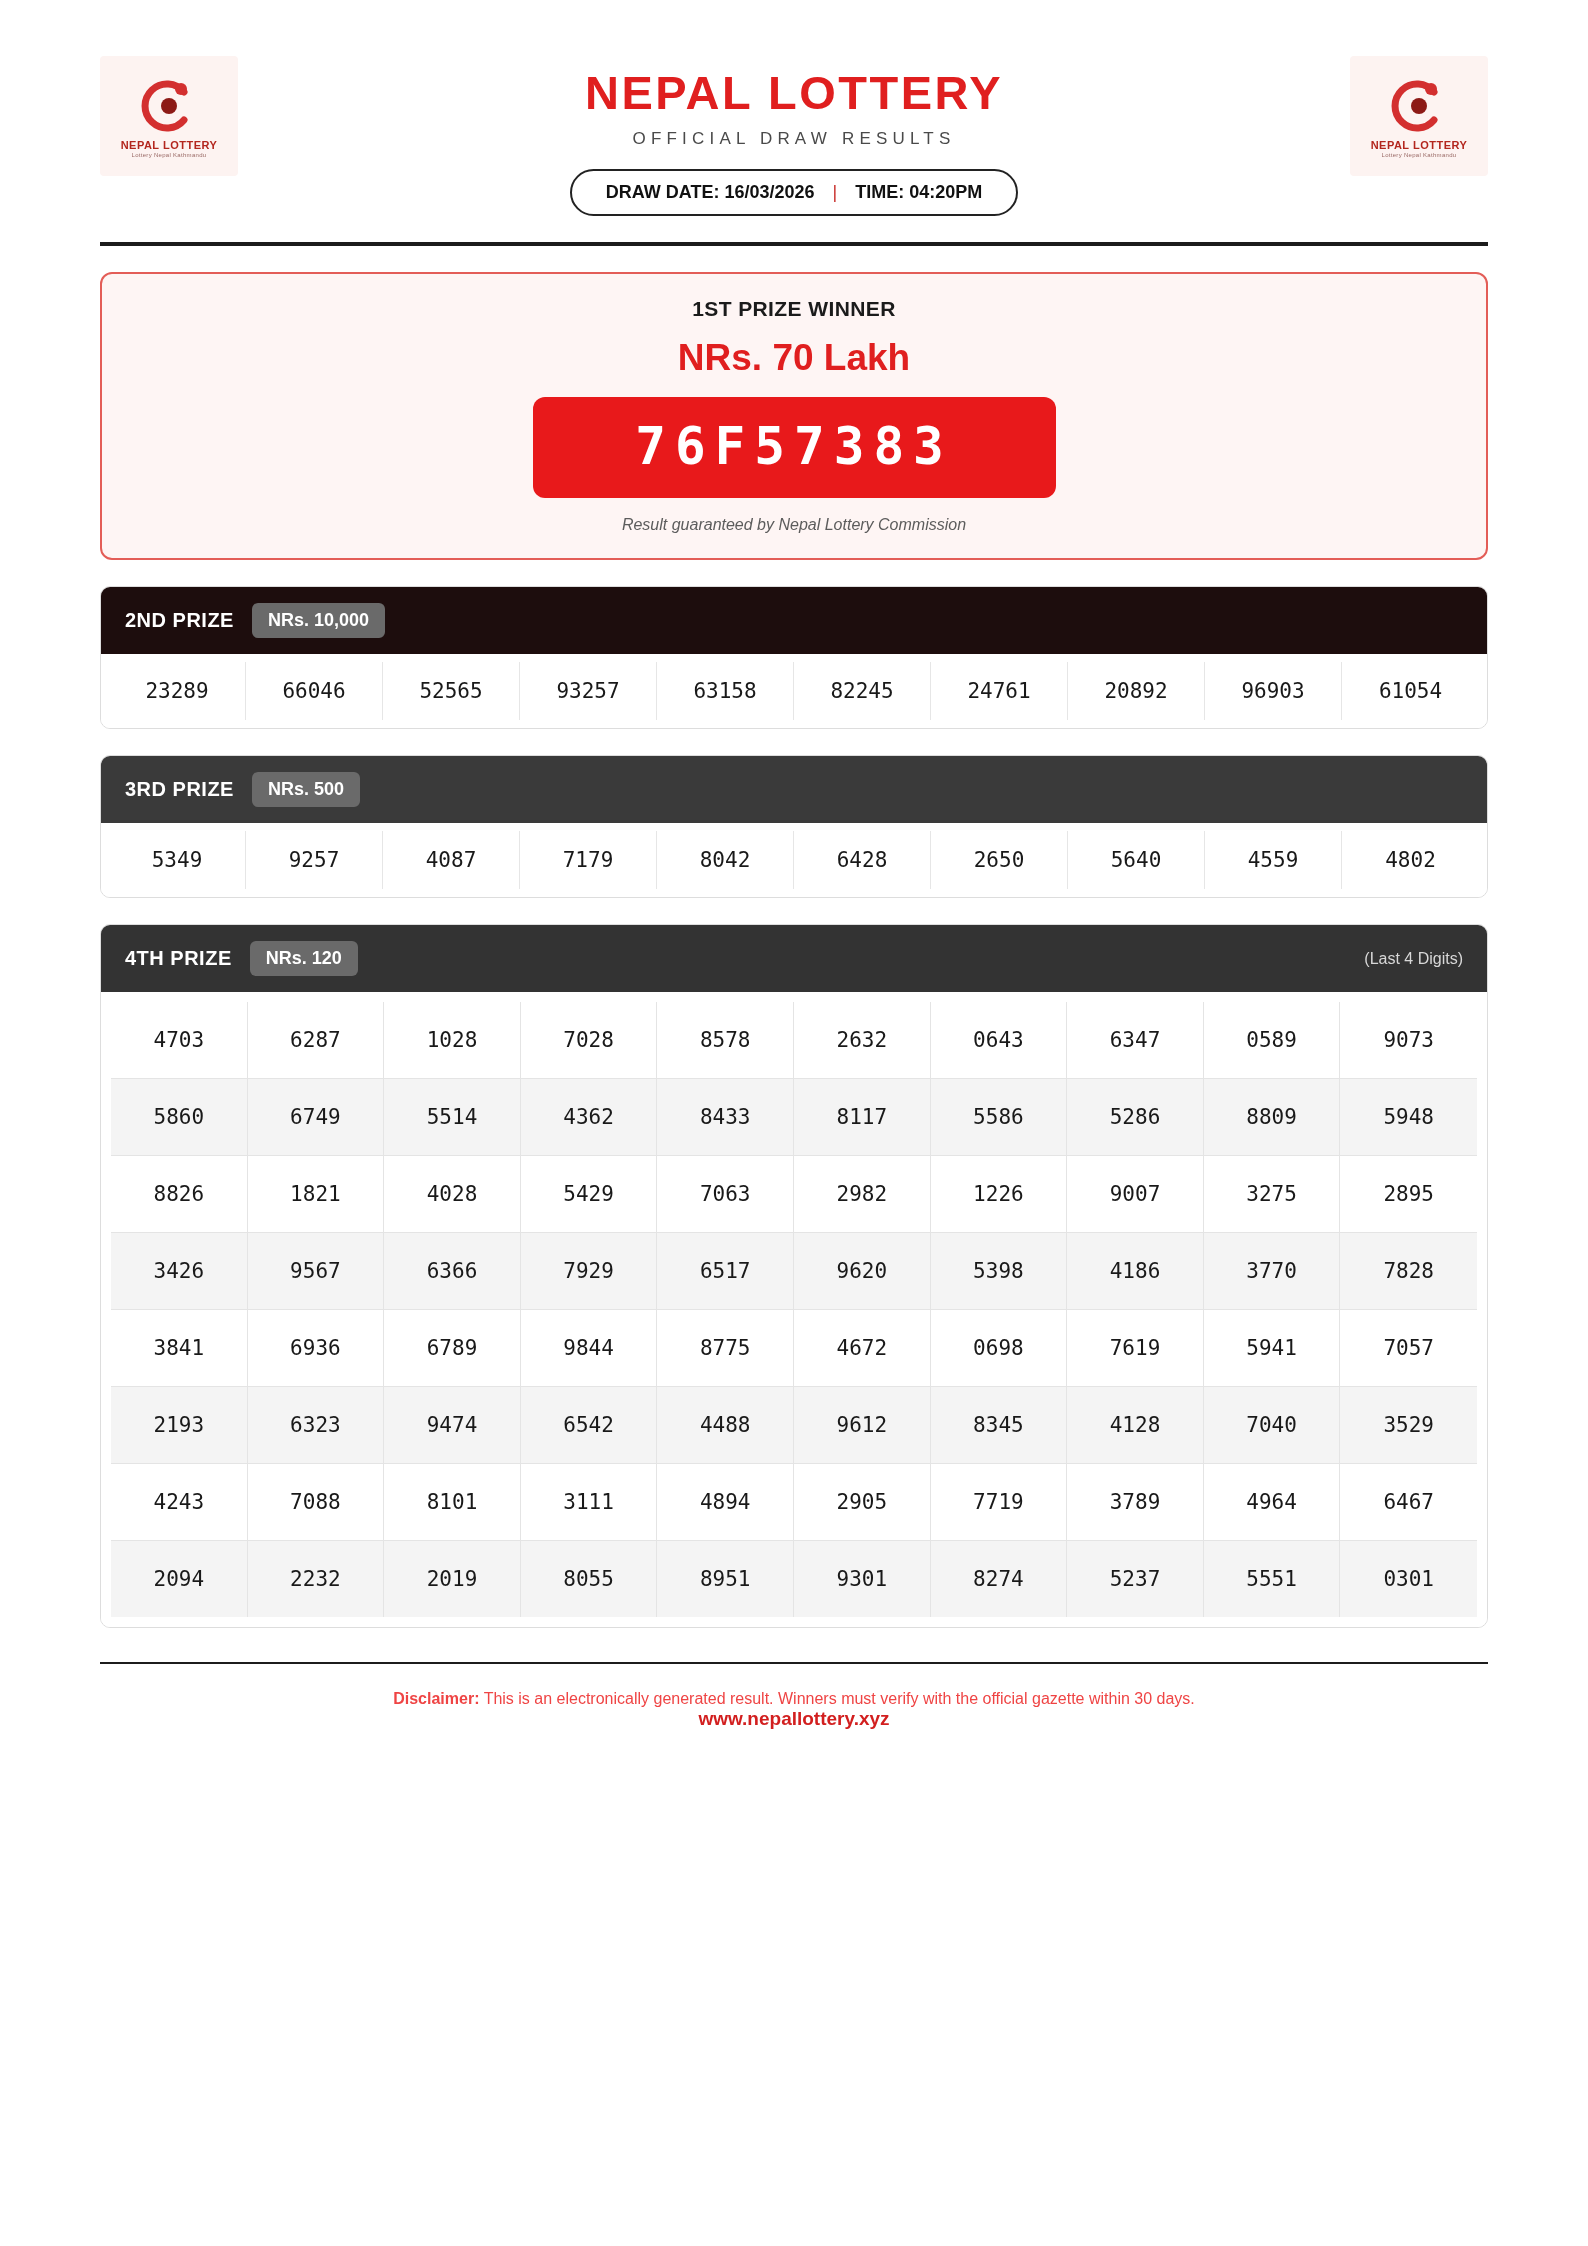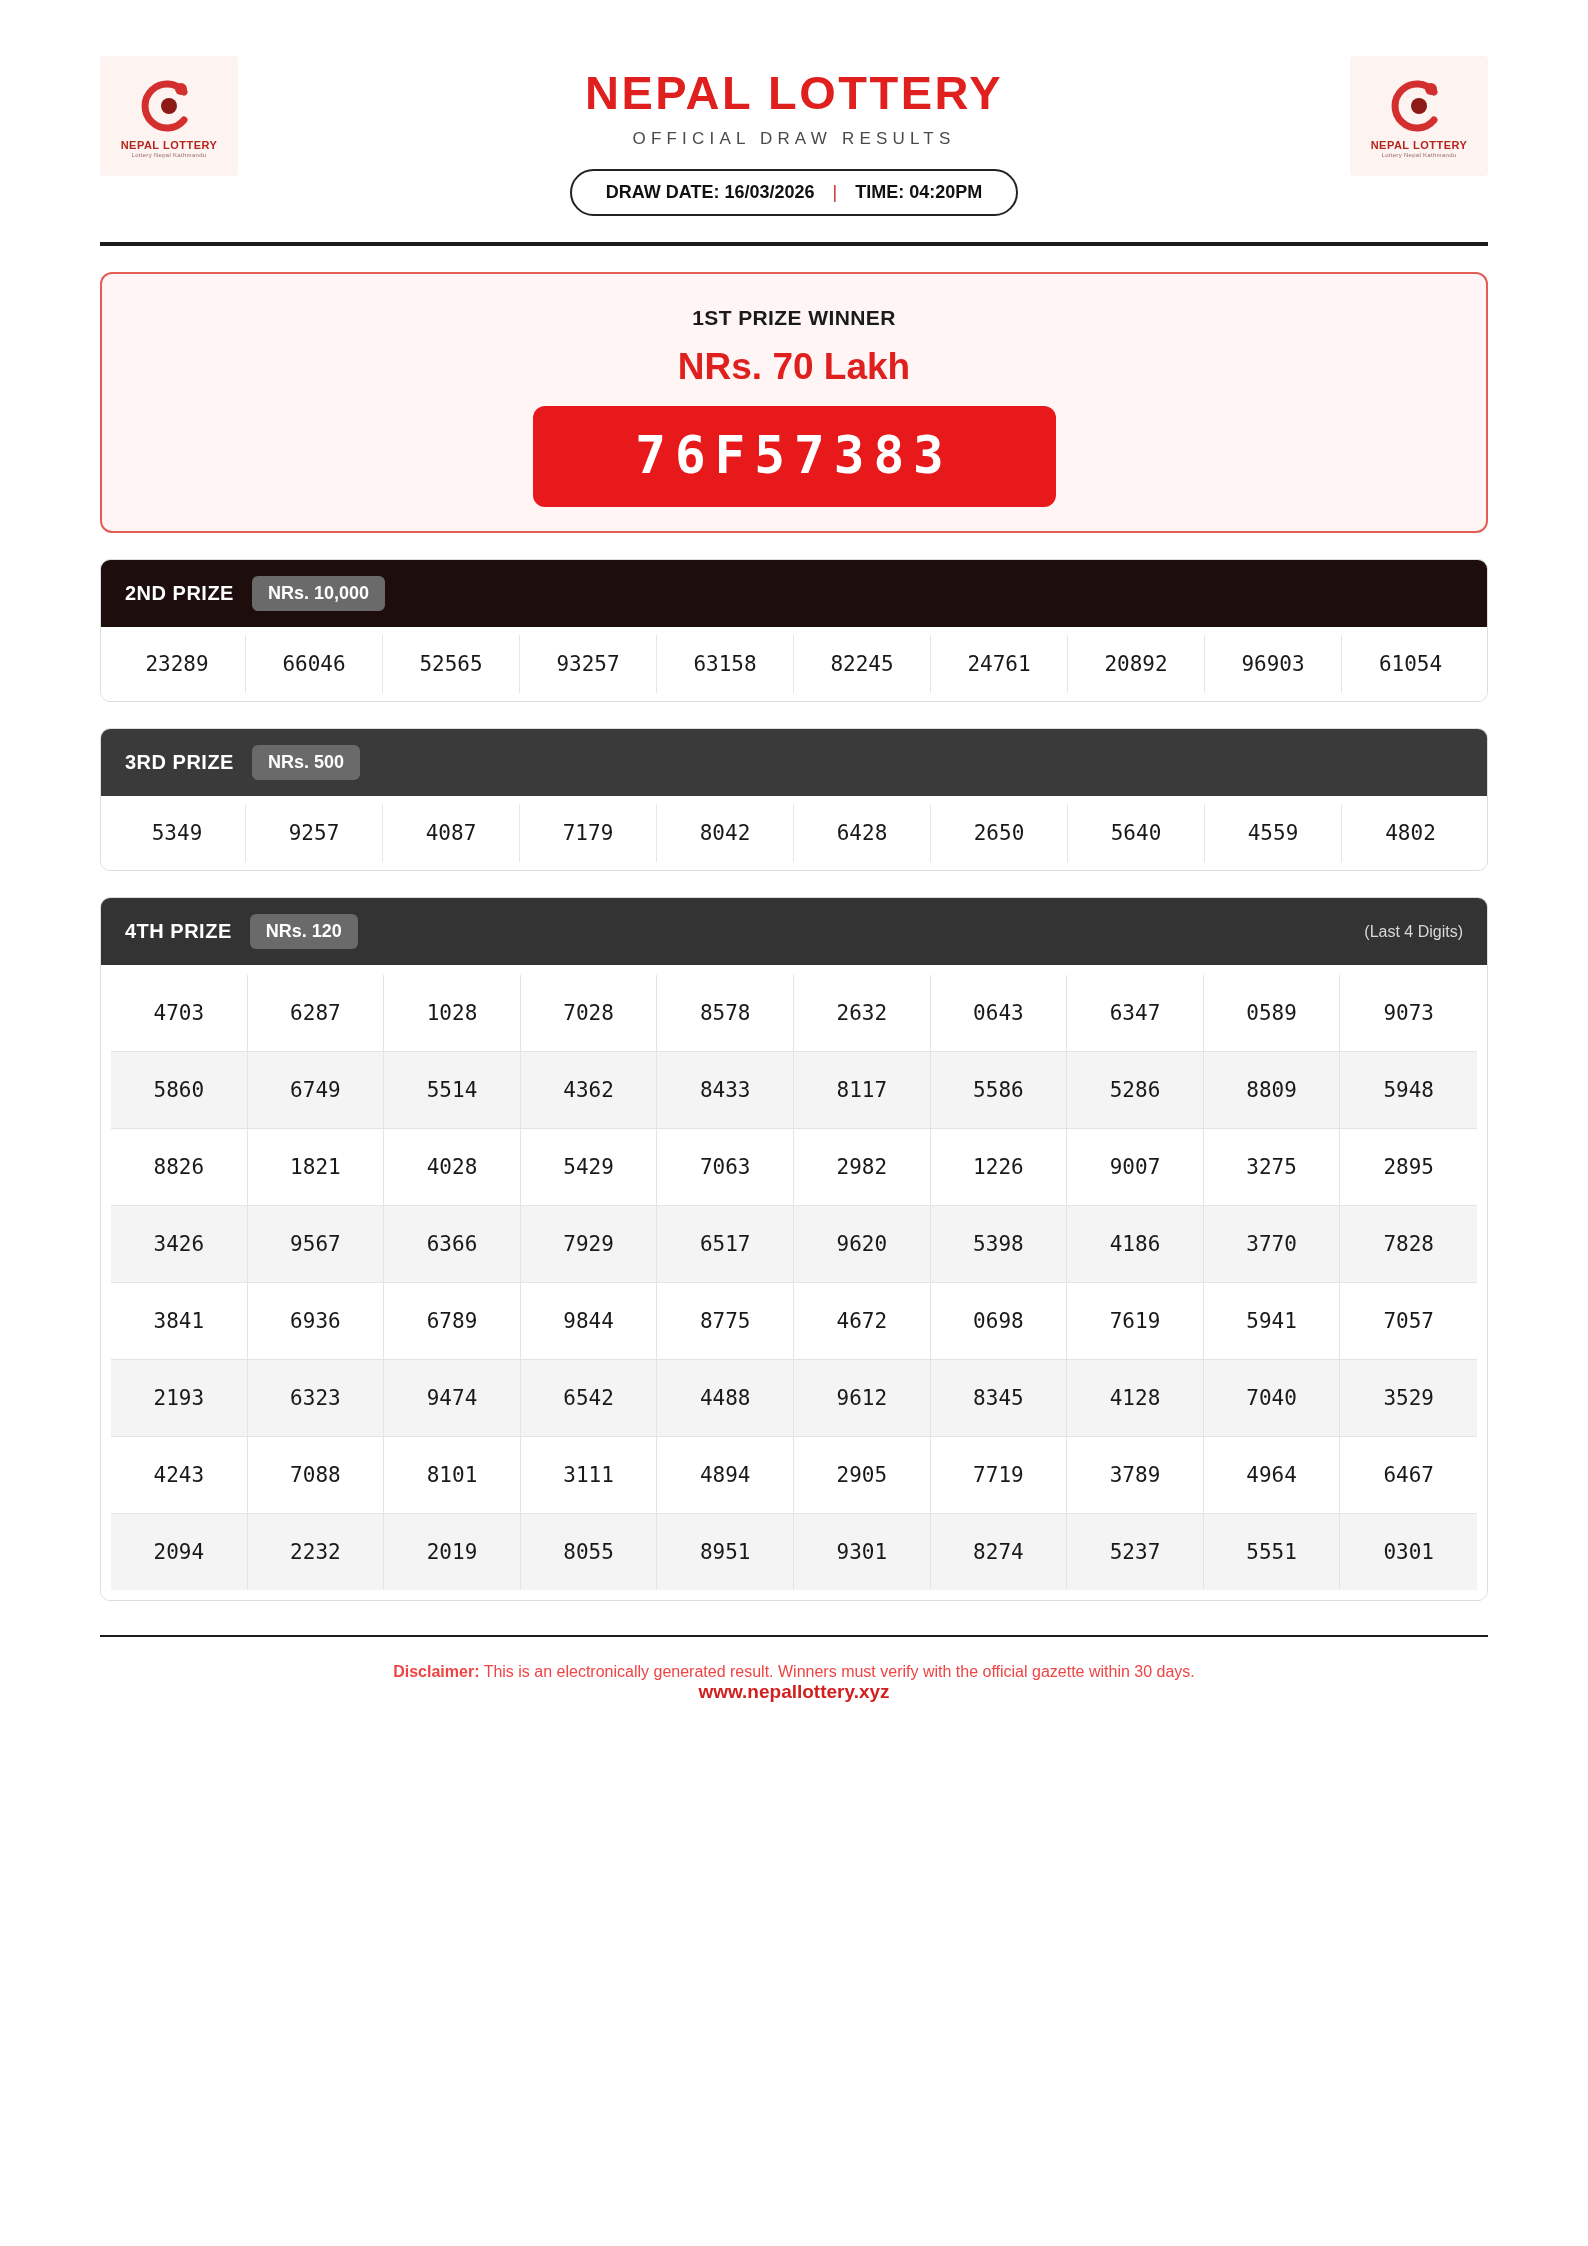--- a/index.html
+++ b/index.html
@@ -99,21 +99,21 @@
     margin: 26px 0 0 0;
   }
 
   
   .first-card {
     margin-top: 26px;
     border: 2px solid #e35d57;
     border-radius: 12px;
     background: #fef5f4;
     text-align: center;
-    padding: 32px 20px 24px 20px;
+    padding: 23px 20px 24px 20px;
   }
   .first-label {
     font-size: 21px;
     font-weight: bold;
     color: #1b1b1b;
     letter-spacing: 0.4px;
   }
   .first-amount {
     font-size: 37px;
     font-weight: bold;
@@ -275,20 +275,21 @@
       <div class="logo-sub">Lottery Nepal Kathmandu</div>
     </div>
   </div>
 
   <hr class="rule">
 
   <div class="first-card">
     <div class="first-label">1ST PRIZE WINNER</div>
     <div class="first-amount">NRs. 70 Lakh</div>
     <div class="ticket">76F57383</div>
+    <div class="guarantee">Result guaranteed by Nepal Lottery Commission</div>
   </div>
 
   <div class="section">
     <div class="section-head head-dark">
       <span class="head-title">2ND PRIZE</span>
       <span class="head-badge">NRs. 10,000</span>
     </div>
     <div class="grid" id="grid-2nd">
         <div class="cell">23289</div>
         <div class="cell">66046</div>

